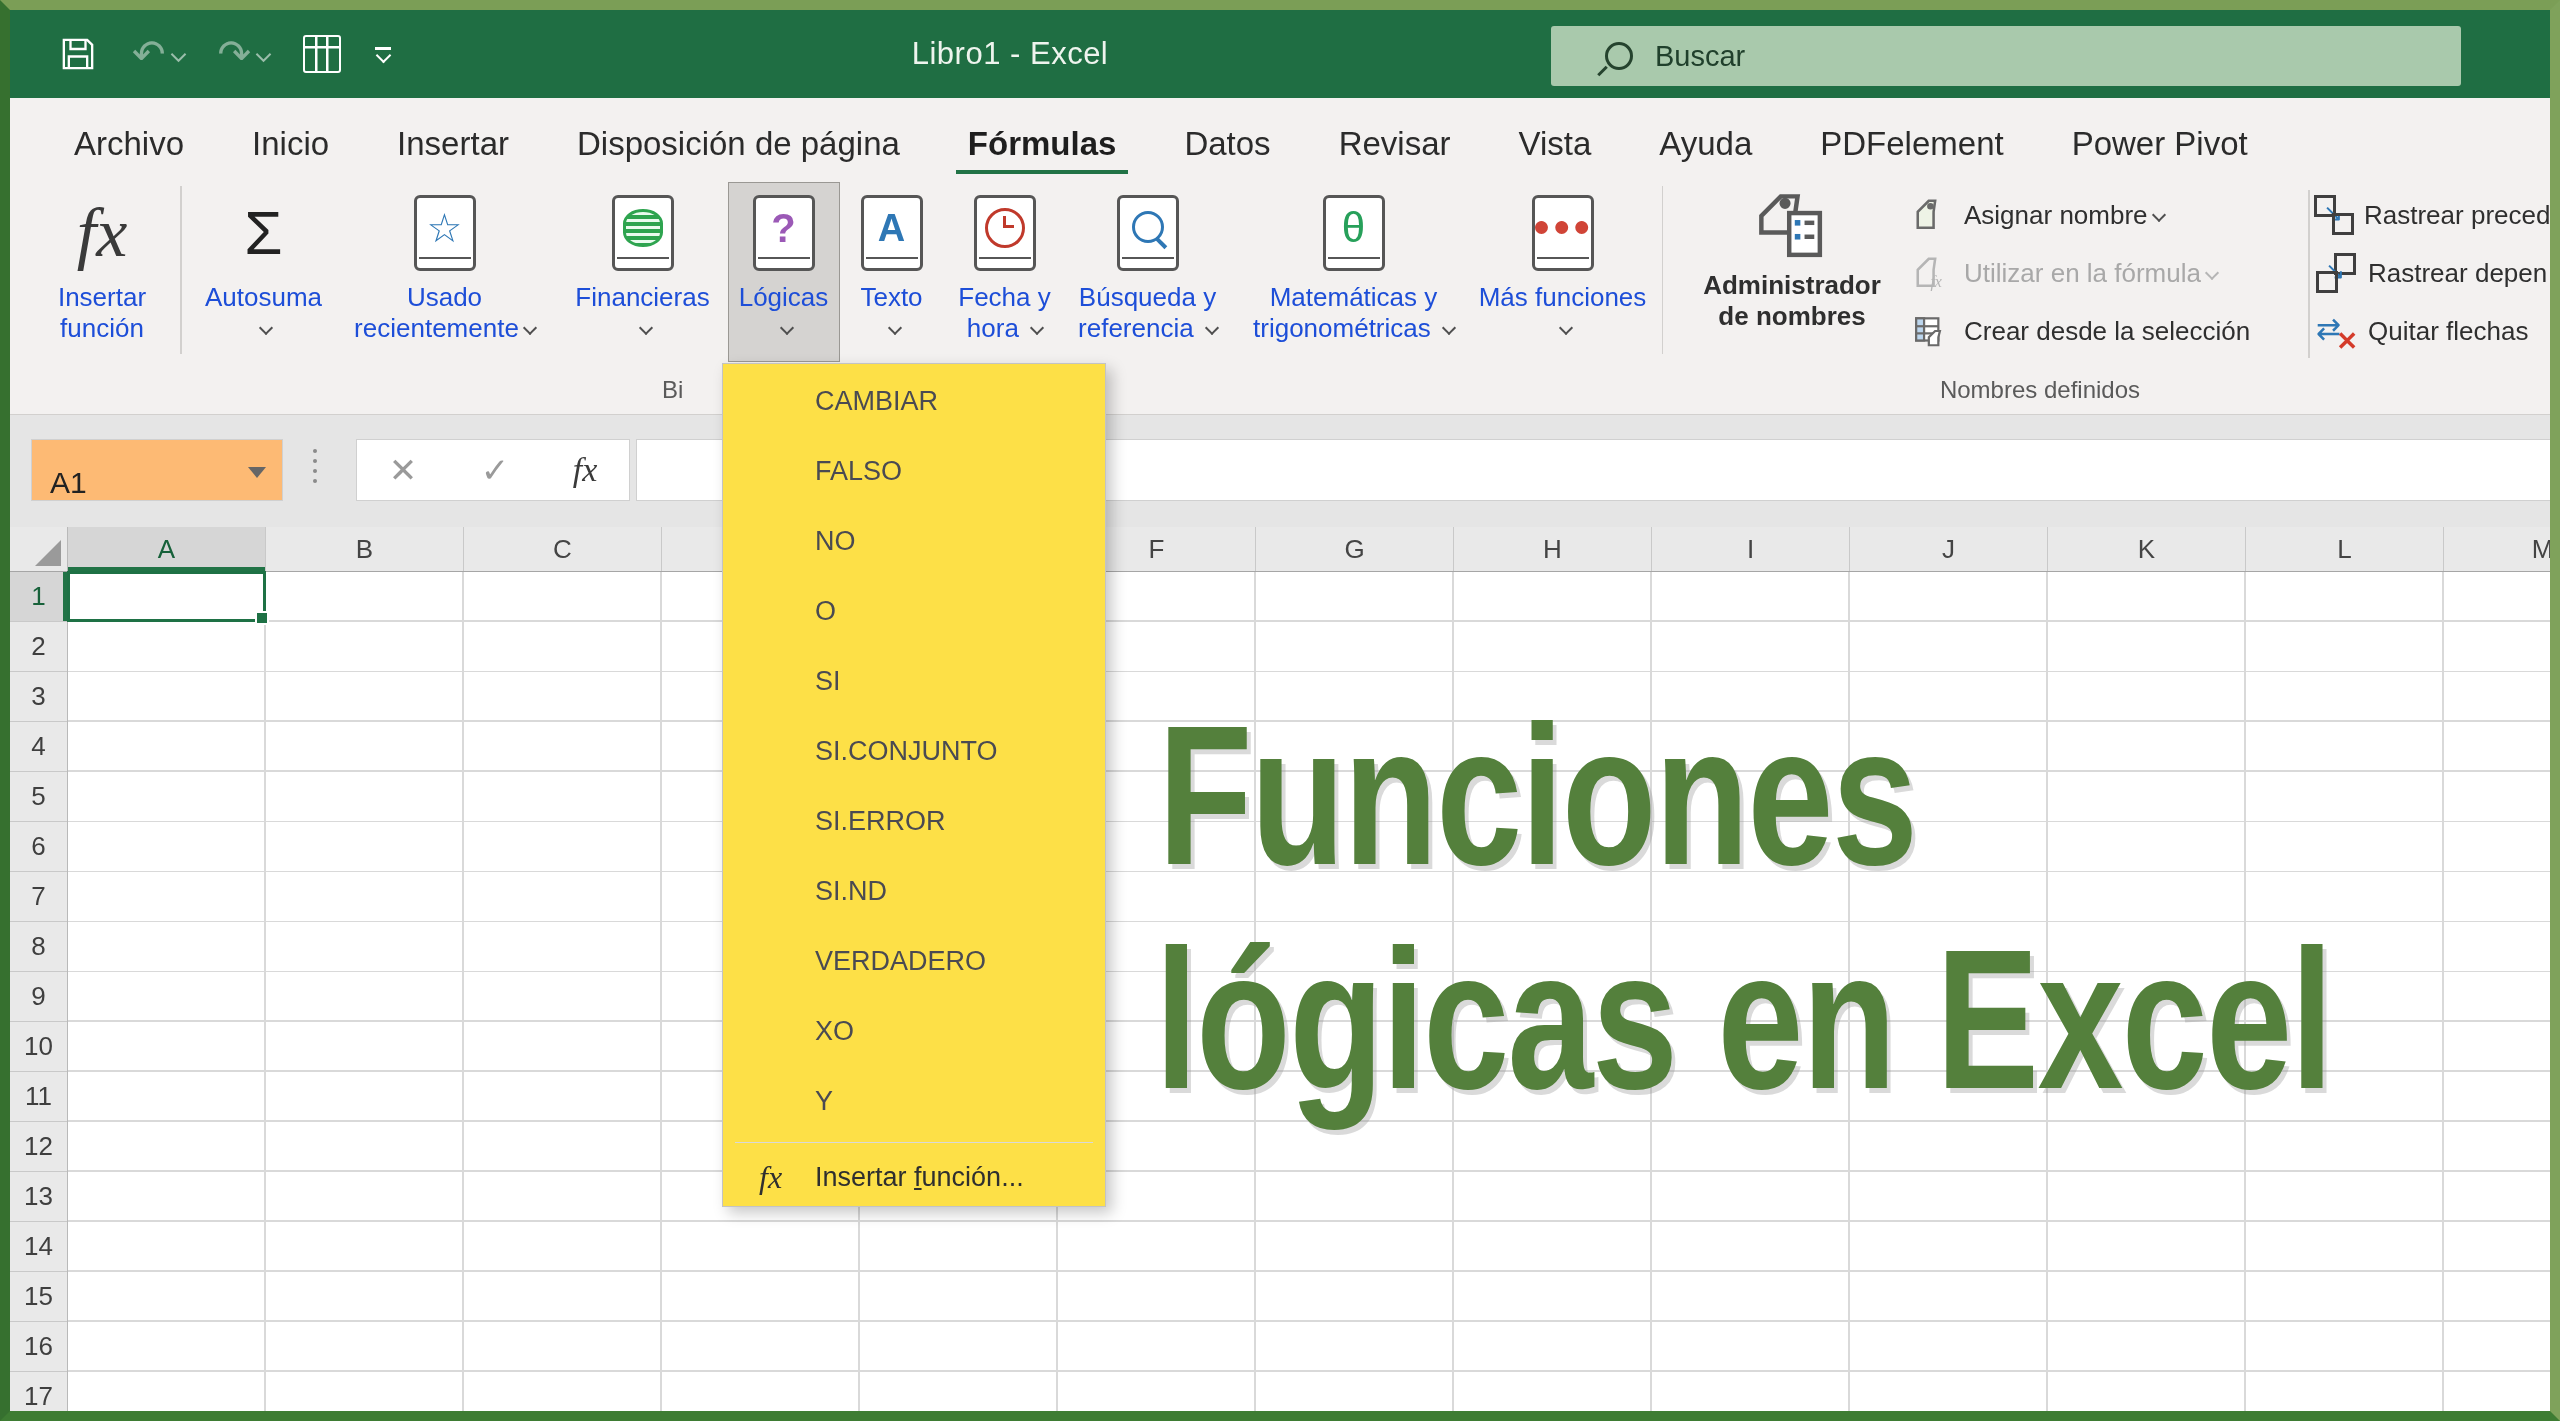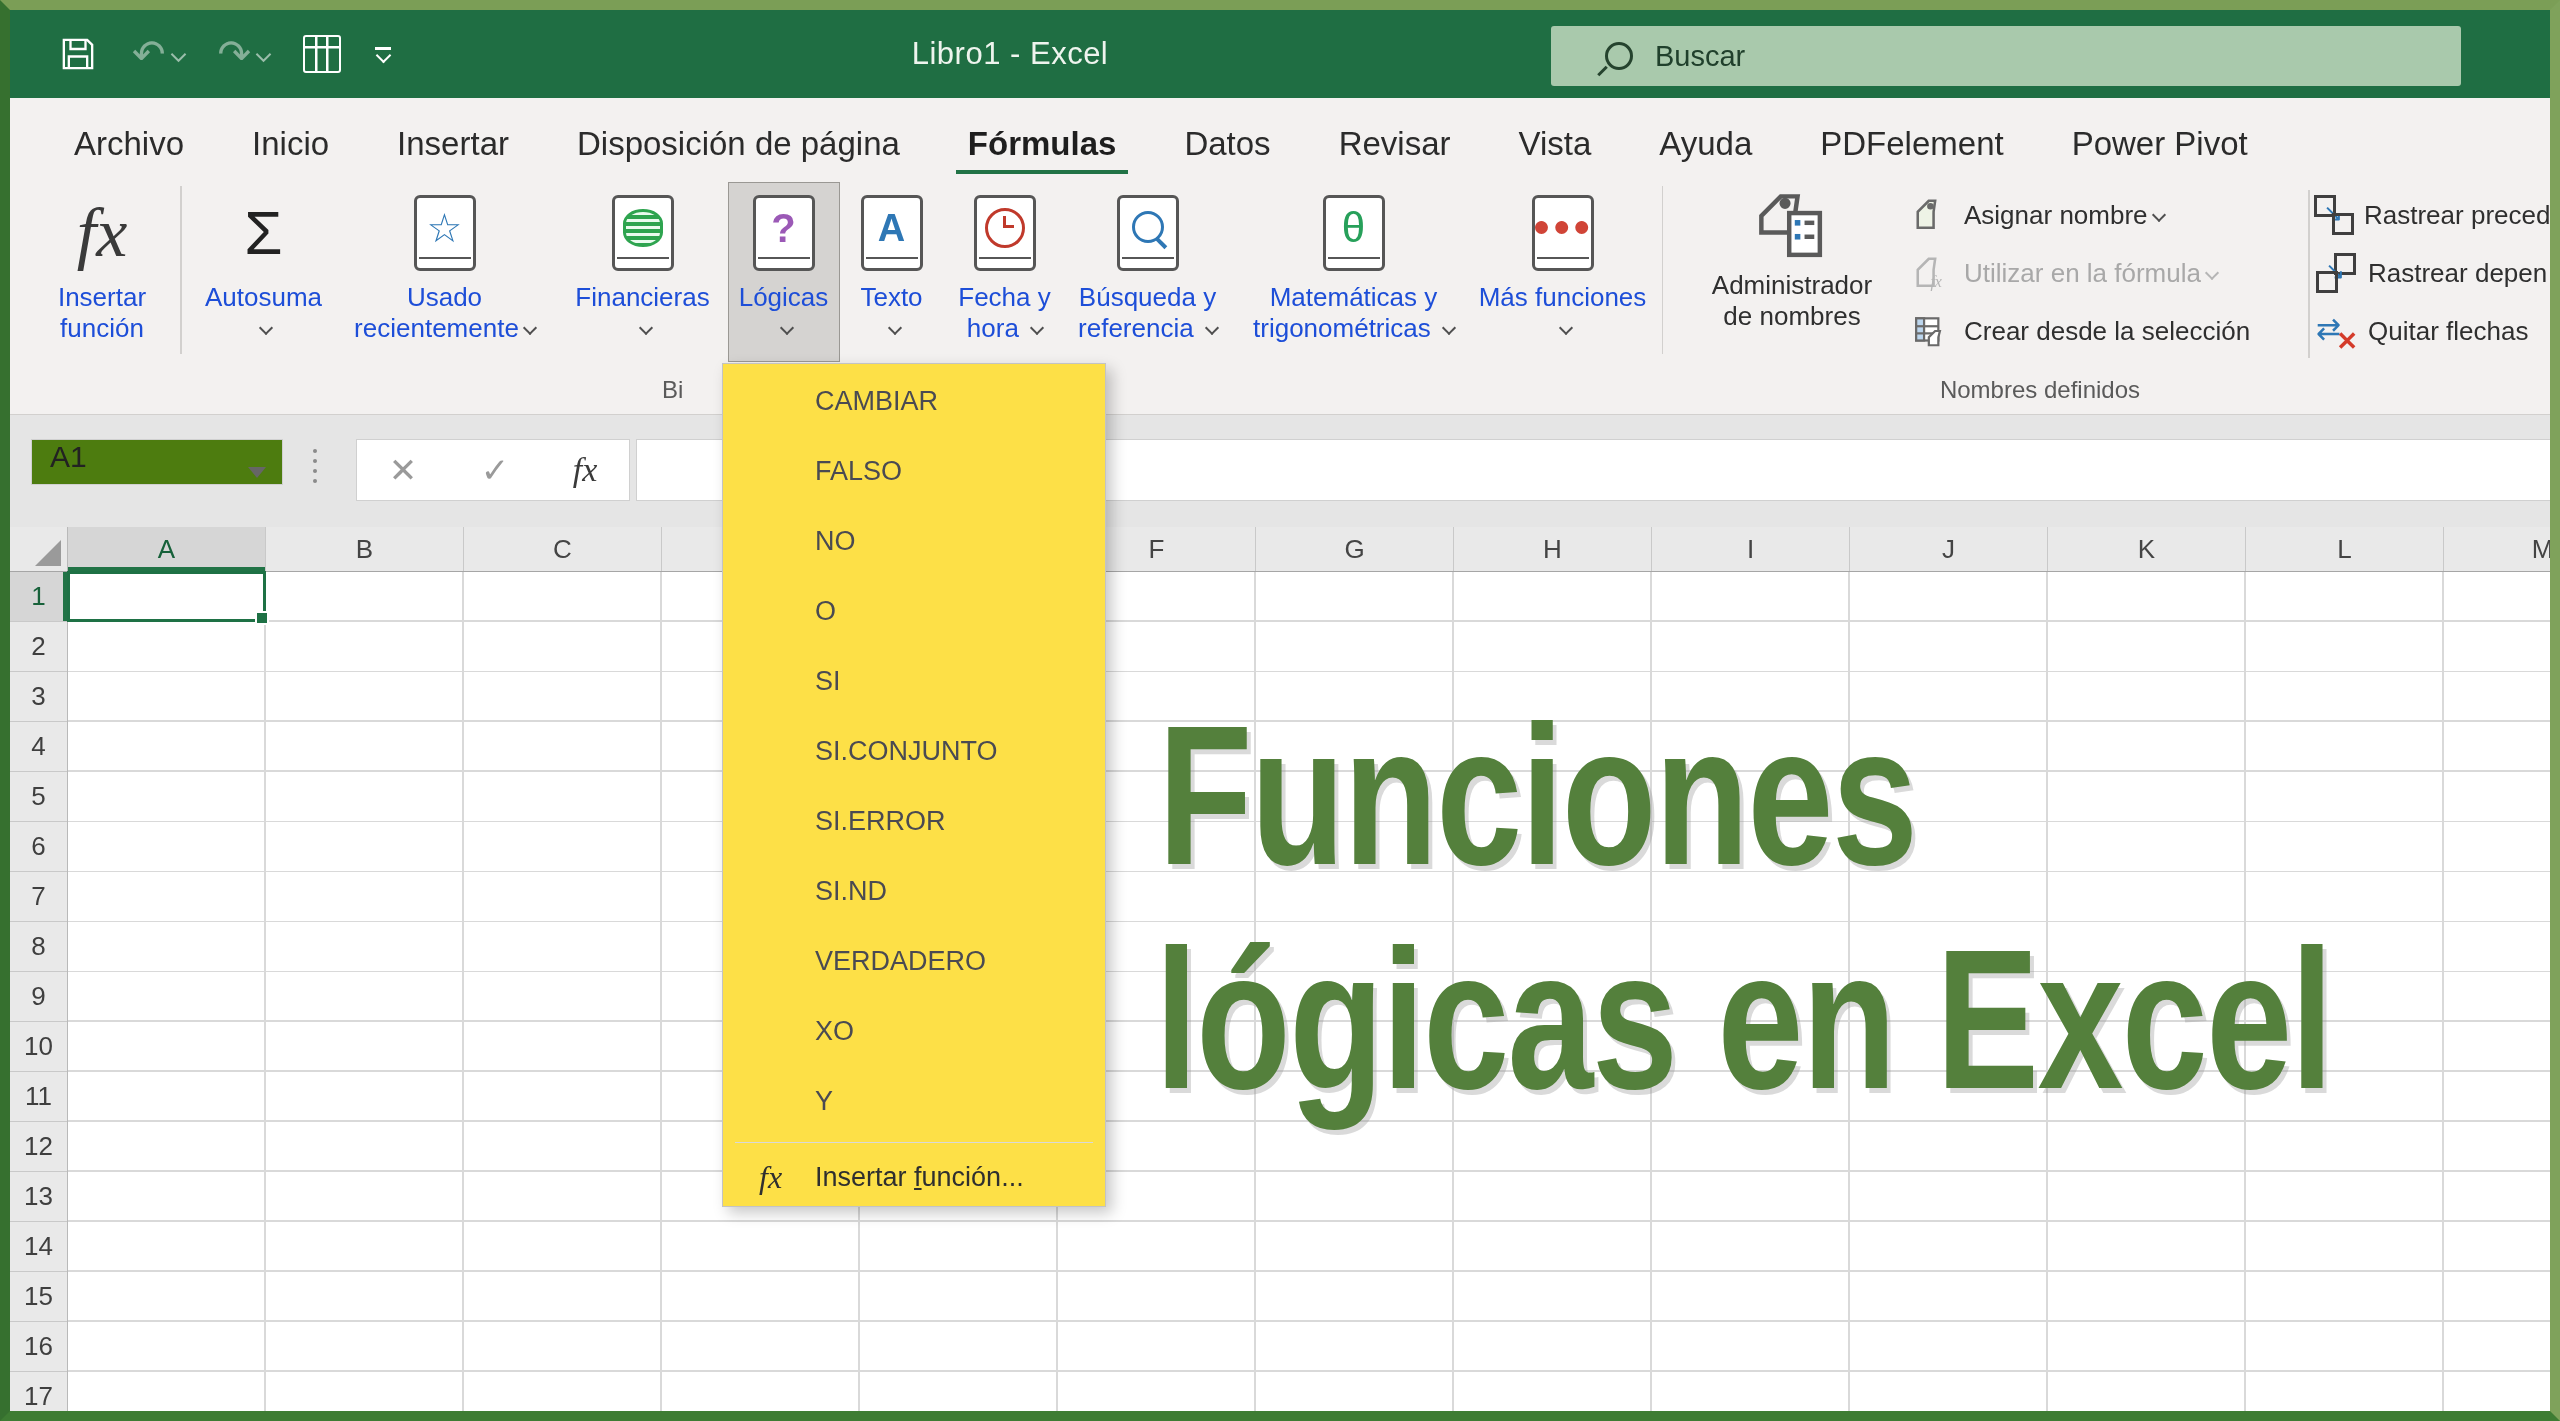--- a/index.html
+++ b/index.html
@@ -54,28 +54,28 @@
   .sym-coins{width:34px;height:32px;border:3px solid #2ea44f;border-radius:50%/38%;margin-bottom:10px;
      background:repeating-linear-gradient(#eafbee 0 3px,#2ea44f 3px 7px);}
   .sym-clock{position:relative;width:34px;height:34px;border:3.5px solid #c0392b;border-radius:50%;margin-bottom:10px;}
   .sym-clock::before{content:"";position:absolute;left:15px;top:5px;width:3px;height:12px;background:#c0392b;}
   .sym-clock::after{content:"";position:absolute;left:16px;top:14px;width:10px;height:3px;background:#c0392b;}
   .sym-mag{position:relative;width:26px;height:26px;border:3.5px solid #2e77b5;border-radius:50%;margin-bottom:12px;}
   .sym-mag::after{content:"";position:absolute;width:3.5px;height:14px;background:#2e77b5;left:24px;top:22px;transform:rotate(-45deg);}
   .grouplabels{position:absolute;left:0;top:190px;width:2540px;height:48px;font-size:24px;color:#5a5a5a;}
   
   .adminbtn{position:absolute;left:1682px;top:8px;width:200px;height:180px;display:flex;flex-direction:column;align-items:center;padding-top:6px;box-sizing:border-box;}
-  .adminbtn .lbl{font-size:26px;color:#2f2f2f;text-align:center;line-height:31px;margin-top:4px;}
+  .adminbtn .lbl{font-size:26px;color:#2f2f2f;text-align:center;line-height:31px;margin-top:4px;font-weight:bold;}
   .smallrow{position:absolute;height:54px;display:flex;align-items:center;font-size:26px;color:#2f2f2f;white-space:nowrap;}
   .smallrow .sic{width:44px;height:40px;margin-right:10px;display:flex;align-items:center;justify-content:center;}
   .smallrow.disabled{color:#a8a8a8;}
   .smallrow.disabled .chev{border-color:#b5b5b5;}
   
   .fbar{position:absolute;left:0;top:405px;width:2540px;height:112px;background:#e5e5e5;}
-  .namebox{position:absolute;left:21px;top:24px;width:252px;height:46px;background:#4d7c0f;border:1.5px solid #d0d0d0;display:flex;align-items:flex-start;font-size:30px;color:#222;padding-left:18px;box-sizing:border-box;}
+  .namebox{position:absolute;left:21px;top:24px;width:252px;height:62px;background:#fdba74;border:1.5px solid #d0d0d0;display:flex;align-items:flex-end;font-size:30px;color:#222;padding-left:18px;box-sizing:border-box;}
   .namebox .dd{position:absolute;right:16px;top:27px;width:0;height:0;border-left:9px solid transparent;border-right:9px solid transparent;border-top:11px solid #666;}
   .kebab{position:absolute;left:303px;top:34px;display:flex;flex-direction:column;gap:6px;}
   .kebab i{width:4px;height:4px;border-radius:50%;background:#8a8a8a;}
   .fbtns{position:absolute;left:346px;top:24px;width:274px;height:62px;background:#fff;border:1.5px solid #d0d0d0;display:flex;align-items:center;justify-content:space-around;box-sizing:border-box;}
   .fbtns .x, .fbtns .ok{color:#9a9a9a;font-size:34px;}
   .fbtns .fx{font-family:"Liberation Serif",serif;font-style:italic;font-size:34px;color:#3a3a3a;}
   .finput{position:absolute;left:626px;top:24px;width:1916px;height:62px;background:#fff;border:1.5px solid #d0d0d0;box-sizing:border-box;}
   
   .corner{position:absolute;left:0px;top:517px;width:58px;height:45px;background:#e9e9e9;border-right:1.5px solid #b9b9b9;border-bottom:1.5px solid #a6a6a6;box-sizing:border-box;}
   .corner::after{content:"";position:absolute;right:6px;bottom:5px;width:0;height:0;border-left:26px solid transparent;border-bottom:26px solid #9a9a9a;}

